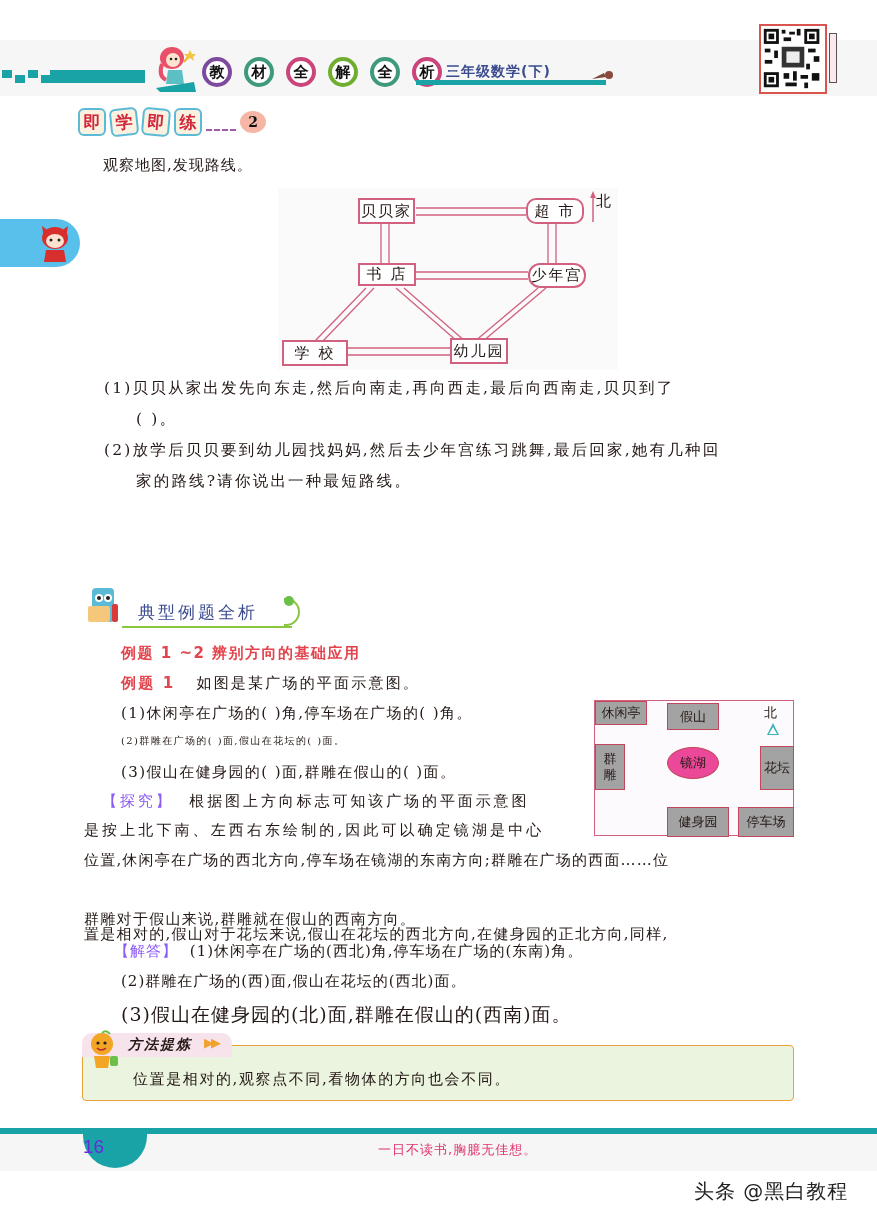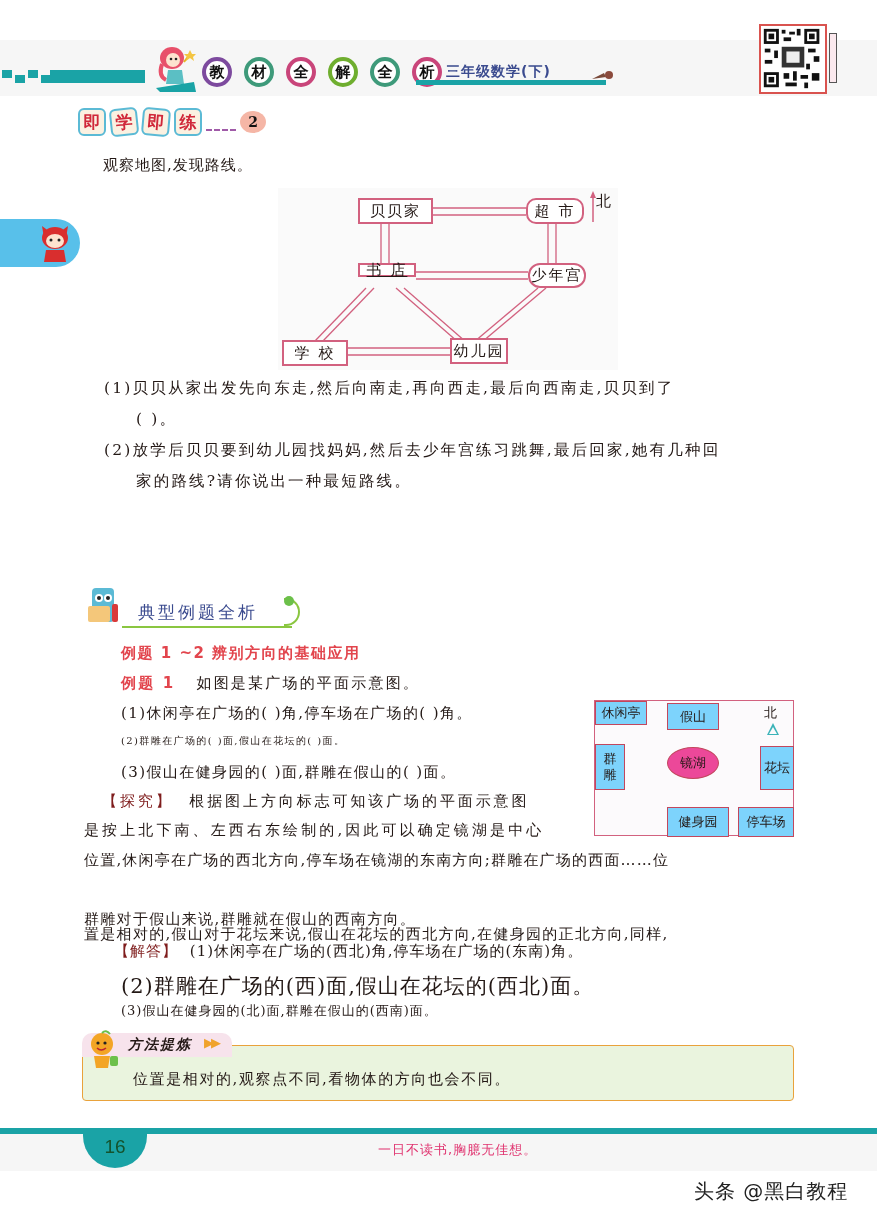--- a/index.html
+++ b/index.html
@@ -43,43 +43,43 @@
   .north1 { position: absolute; left: 596px; top: 192px; font-size: 15px; }
 
   .q-line { position: absolute; font-size: 15.5px; letter-spacing: 2.2px; white-space: nowrap; }
   .ex-icon { position: absolute; left: 86px; top: 586px; width: 36px; height: 42px; }
   .ex-title { position: absolute; left: 138px; top: 601px; font-family: "DejaVu Sans", sans-serif; font-size: 17px; color: #3b4b8f; letter-spacing: 3px; }
   .ex-underline { position: absolute; left: 122px; top: 626px; width: 170px; height: 2px; background: #8ac640; }
   .ex-dot { position: absolute; left: 284px; top: 596px; width: 10px; height: 10px; border-radius: 50%; background: #6cc04a; }
   .ex-curve { position: absolute; left: 284px; top: 598px; width: 16px; height: 28px; border: 2px solid #8ac640; border-left: none; border-radius: 0 14px 14px 0; }
 
   .red { color: #e2454d; font-family: "DejaVu Sans", sans-serif; font-weight: bold; }
-  .bracket-red { color: #7f1d1d; font-family: "DejaVu Sans", sans-serif; }
+  .bracket-red { color: #8b5cf6; font-family: "DejaVu Sans", sans-serif; }
 
   
   .map2 { position: absolute; left: 594px; top: 700px; width: 200px; height: 136px; border: 1.5px solid #d2617f; background: #fcfafc; }
-  .m2-box { position: absolute; border: 1.5px solid #c2475d; background: #7dd3fc; font-size: 13px; display: flex; align-items: center; justify-content: center; text-align: center; line-height: 1.2; }
+  .m2-box { position: absolute; border: 1.5px solid #c2475d; background: #a3a3a3; font-size: 13px; display: flex; align-items: center; justify-content: center; text-align: center; line-height: 1.2; }
   .m2-lake { position: absolute; left: 72px; top: 46px; width: 52px; height: 32px; border-radius: 50%; border: 1.5px solid #c2475d; background: #ec4899; font-size: 13px; display: flex; align-items: center; justify-content: center; }
   .m2-north { position: absolute; left: 169px; top: 3px; font-size: 13px; }
   .m2-tri { position: absolute; left: 172px; top: 22px; width: 0; height: 0; border-left: 6px solid transparent; border-right: 6px solid transparent; border-bottom: 12px solid #3bb3b8; }
   .m2-tri-inner { position: absolute; left: 174px; top: 26px; width: 0; height: 0; border-left: 4px solid transparent; border-right: 4px solid transparent; border-bottom: 7px solid #fcfafc; }
 
   
   .method-box { position: absolute; left: 82px; top: 1045px; width: 712px; height: 56px; border: 1.5px solid #e9a23b; border-radius: 4px; background: #eaf4de; }
   .method-tab { position: absolute; left: 82px; top: 1033px; width: 150px; height: 24px; background: #f7e3ec; border-radius: 10px 10px 0 0; }
   .method-icon { position: absolute; left: 84px; top: 1030px; width: 40px; height: 44px; }
   .method-title { position: absolute; left: 128px; top: 1036px; font-family: "DejaVu Serif", serif; font-style: italic; font-weight: bold; font-size: 14px; letter-spacing: 2px; }
   .method-arrows { position: absolute; left: 204px; top: 1035px; color: #f0a32c; font-size: 13px; letter-spacing: -3px; }
   .method-text { position: absolute; left: 133px; top: 1070px; font-size: 15px; letter-spacing: 1.6px; }
 
   
   .footer-band { position: absolute; left: 0; top: 1133px; width: 877px; height: 38px; background: #f6f6f6; }
   .footer-line { position: absolute; left: 0; top: 1128px; width: 877px; height: 6px; background: #1aa3a6; }
   .page-tab { position: absolute; left: 83px; top: 1128px; width: 64px; height: 40px; background: #1aa3a6; border-radius: 0 0 32px 32px; }
-  .page-num { position: absolute; left: 83px; top: 1136px; width: 64px; text-align: center; font-family: "Liberation Sans", sans-serif; font-size: 19px; color: #14532d; }
+  .page-num { position: absolute; left: 83px; top: 1136px; width: 64px; font-family: "Liberation Sans", sans-serif; font-size: 19px; color: #6d28d9; }
   .footer-quote { position: absolute; left: 378px; top: 1141px; font-family: "DejaVu Sans", sans-serif; font-size: 13px; color: #e0336f; letter-spacing: 1px; }
   .watermark { position: absolute; left: 694px; top: 1178px; font-family: "DejaVu Sans", sans-serif; font-size: 20px; color: #222; letter-spacing: 1px; }
 </style>
 </head>
 <body>
 
 <div class="header-band"></div>
 <div class="hdr-dashes">
   <span></span>
     <span></span>
@@ -189,23 +189,23 @@
       <line x1="260" y1="100" x2="196" y2="154"></line>
         <line x1="268" y1="100" x2="204" y2="154"></line>
 
       <line x1="62" y1="160" x2="172" y2="160"></line>
         <line x1="62" y1="167" x2="172" y2="167"></line>
     </g>
 
     <line x1="315" y1="34" x2="315" y2="8" stroke="#d2617f" stroke-width="1.5"></line>
     <polygon points="312,10 315,3 318,10" fill="#d2617f"></polygon>
   </svg>
-  <div class="m-box" style="left:80px;top:10px;width:75px;height:26px;">贝贝家</div>
+  <div class="m-box" style="left:80px;top:10px;width:57px;height:26px;">贝贝家</div>
   <div class="m-box" style="left:248px;top:10px;width:58px;height:26px;border-radius:10px;">超 市</div>
-  <div class="m-box" style="left:80px;top:75px;width:58px;height:14px;text-decoration:underline;">书 店</div>
+  <div class="m-box" style="left:80px;top:75px;width:58px;height:23px;">书 店</div>
   <div class="m-box" style="left:250px;top:75px;width:58px;height:25px;border-radius:12px;">少年宫</div>
   <div class="m-box" style="left:4px;top:152px;width:66px;height:26px;">学 校</div>
   <div class="m-box" style="left:172px;top:150px;width:58px;height:26px;">幼儿园</div>
 </div>
 <div class="north1">北</div>
 
 <div class="q-line" style="left:104px;top:378px;">(1)贝贝从家出发先向东走,然后向南走,再向西走,最后向西南走,贝贝到了</div>
 <div class="q-line" style="left:136px;top:409px;">(        )。</div>
 <div class="q-line" style="left:104px;top:440px;">(2)放学后贝贝要到幼儿园找妈妈,然后去少年宫练习跳舞,最后回家,她有几种回</div>
 <div class="q-line" style="left:136px;top:471px;">家的路线?请你说出一种最短路线。</div>
@@ -238,22 +238,22 @@
 </div>
 <div class="q-line" style="left:84px;top:821px;font-size:15px;letter-spacing:3.1px;">是按上北下南、左西右东绘制的,因此可以确定镜湖是中心</div>
 <div class="q-line" style="left:84px;top:851px;font-size:15px;letter-spacing:1.2px;">位置,休闲亭在广场的西北方向,停车场在镜湖的东南方向;群雕在广场的西面……位</div>
 <div class="q-line" style="left:84px;top:881px;font-size:15px;letter-spacing:1.3px;margin-top:44px;">置是相对的,假山对于花坛来说,假山在花坛的西北方向,在健身园的正北方向,同样,</div>
 <div class="q-line" style="left:84px;top:910px;font-size:15px;letter-spacing:1.3px;">群雕对于假山来说,群雕就在假山的西南方向。</div>
 
 <div class="q-line" style="left:114px;top:942px;font-size:15px;letter-spacing:1px;">
   <span class="bracket-red">【解答】</span>
   <span style="margin-left:6px;">(1)休闲亭在广场的(西北)角,停车场在广场的(东南)角。</span>
 </div>
-<div class="q-line" style="left:121px;top:972px;font-size:21px;letter-spacing:1px;">(2)群雕在广场的(西)面,假山在花坛的(西北)面。</div>
-<div class="q-line" style="left:121px;top:1002px;font-size:13px;letter-spacing:1px;">(3)假山在健身园的(北)面,群雕在假山的(西南)面。</div>
+<div class="q-line" style="left:121px;top:972px;font-size:15px;letter-spacing:1px;">(2)群雕在广场的(西)面,假山在花坛的(西北)面。</div>
+<div class="q-line" style="left:121px;top:1002px;font-size:19px;letter-spacing:1px;">(3)假山在健身园的(北)面,群雕在假山的(西南)面。</div>
 
 <div class="map2">
   <div class="m2-box" style="left:0;top:0;width:52px;height:24px;">休闲亭</div>
   <div class="m2-box" style="left:72px;top:2px;width:52px;height:27px;">假山</div>
   <div class="m2-box" style="left:0;top:43px;width:30px;height:46px;flex-direction:column;">
     <span>群</span>
     <span>雕</span>
   </div>
   <div class="m2-lake">镜湖</div>
   <div class="m2-box" style="left:165px;top:45px;width:34px;height:44px;">花坛</div>

